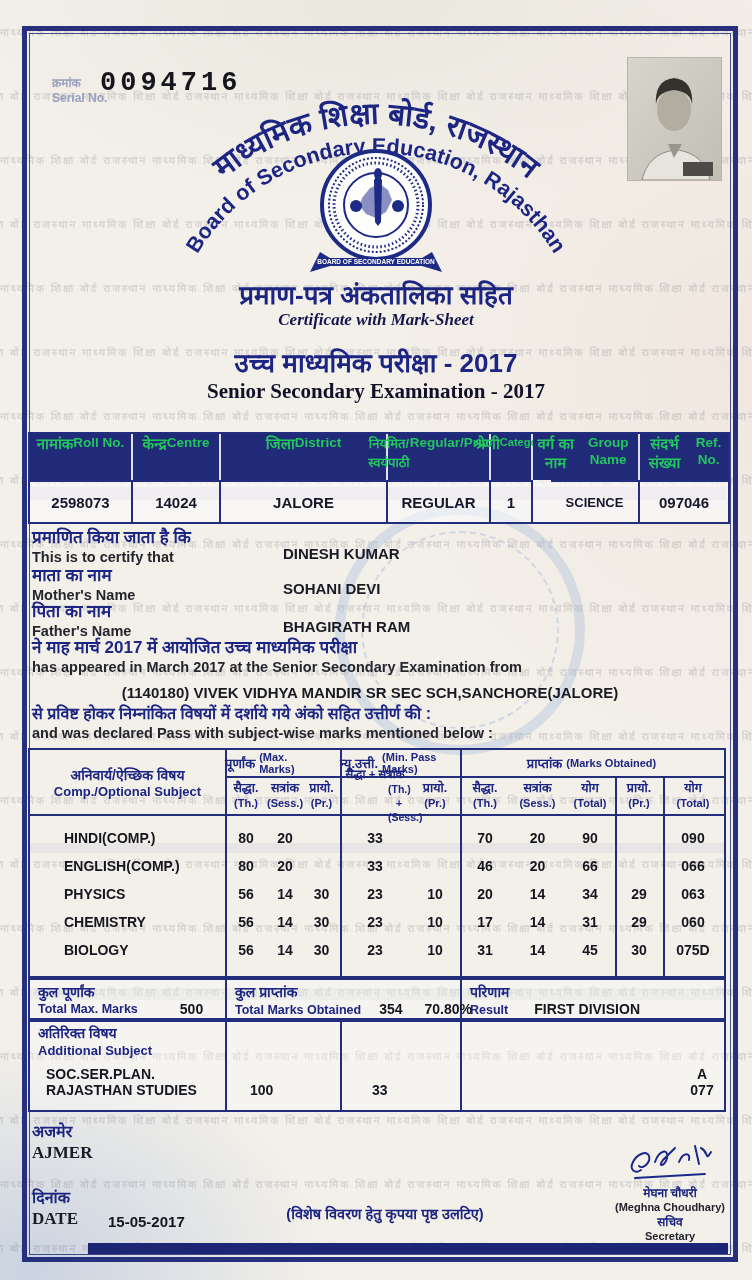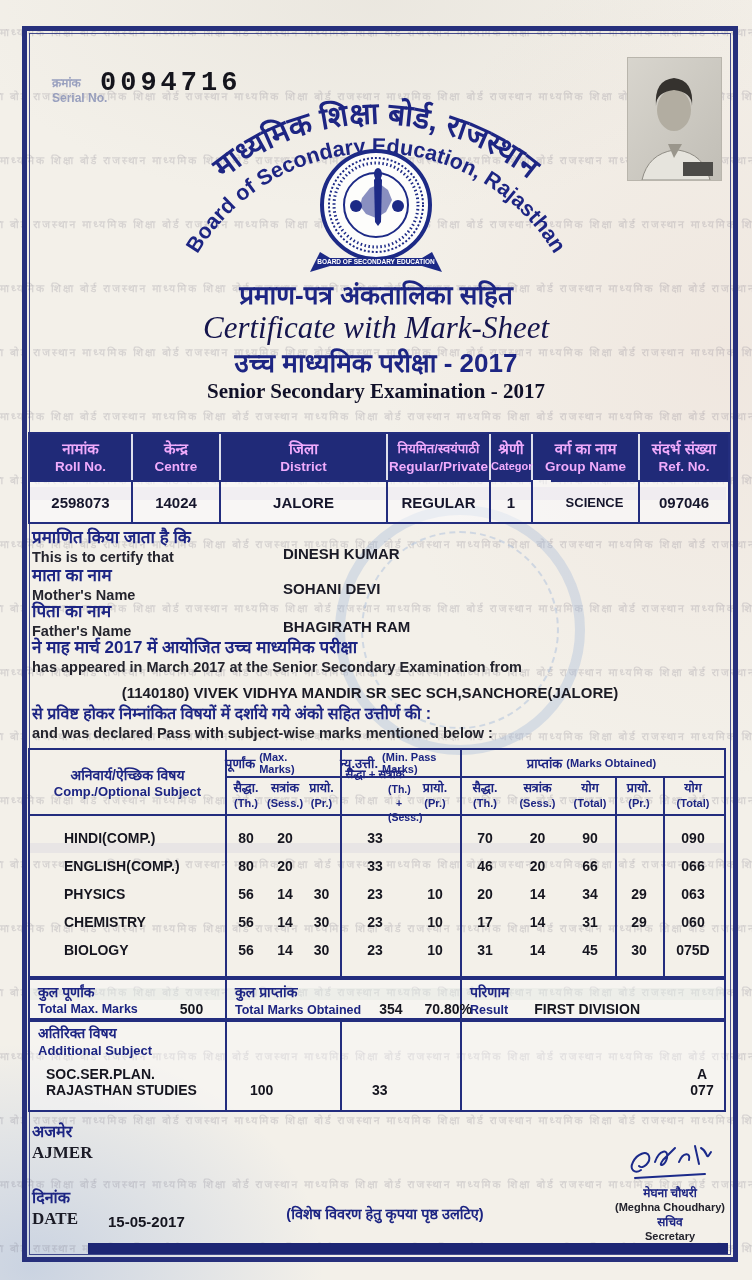--- a/index.html
+++ b/index.html
@@ -18,27 +18,27 @@
   
   .frame{position:absolute;left:22px;top:26px;width:706px;height:1226px;border:5px solid #27307c;z-index:1;pointer-events:none;}
   .frame:after{content:"";position:absolute;inset:2px;border:1.5px solid rgba(39,48,124,.85);}
   .bottombar{position:absolute;left:88px;top:1243px;width:640px;height:11px;background:#1d2674;z-index:4;}
   
   .serial-labels{position:absolute;left:52px;top:76px;z-index:2;color:#8a93b8;font-size:12px;font-weight:bold;opacity:.85;line-height:15px;}
   .serial-number{position:absolute;left:100px;top:68px;z-index:4;font-family:"Liberation Mono",monospace;font-weight:bold;font-size:27px;letter-spacing:4px;color:#15151d;}
   
   .t-center{left:40px;width:672px;text-align:center;z-index:4;}
   .title-hi1{top:276px;font-size:26px;font-weight:bold;color:#1d2583;}
-  .title-en1{top:310px;font-family:"Liberation Serif",serif;font-style:italic;font-size:31px;font-weight:normal;color:#15154d;}
+  .title-en1{top:310px;font-family:"Liberation Serif",serif;font-style:italic;font-size:17px;font-weight:bold;color:#15154d;}
   .title-hi2{top:344px;font-size:26px;font-weight:bold;color:#1d2583;}
   .title-en2{top:379px;font-family:"Liberation Serif",serif;font-size:21px;font-weight:bold;color:#101028;}
   
   .info-table{position:absolute;left:28px;top:432px;width:698px;z-index:4;display:flex;border:2.5px solid #232d7e;background:rgba(252,252,255,.55);}
   .info-col{display:flex;flex-direction:column;}
-  .info-head{height:46px;background:#202a78;color:#f0abfc;text-align:center;display:flex;flex-direction:column;justify-content:center;border-right:2px solid #dfe0ec;}
+  .info-head{height:46px;background:#202a78;color:#22c55e;text-align:center;display:flex;flex-direction:row;justify-content:center;border-right:2px solid #dfe0ec;}
   .info-col:last-child .info-head{border-right:none;}
   .info-head .hi{font-size:15px;font-weight:bold;line-height:19px;}
   .info-head .en{font-size:13.5px;font-weight:bold;line-height:17px;}
   .info-col.narrow .info-head .en{font-size:11px;}
   .info-val{height:40px;display:flex;align-items:center;justify-content:center;font-size:15px;font-weight:bold;color:#16162c;border-right:2px solid #232d7e;border-top:2px solid #232d7e;}
   .info-col:last-child .info-val{border-right:none;}
   
   .cert-row{position:absolute;left:32px;z-index:4;}
   .cert-row .hi{font-size:17px;font-weight:bold;color:#1d2583;line-height:21px;}
   .cert-row .en{font-size:14.5px;font-weight:bold;color:#25252e;line-height:19px;}

